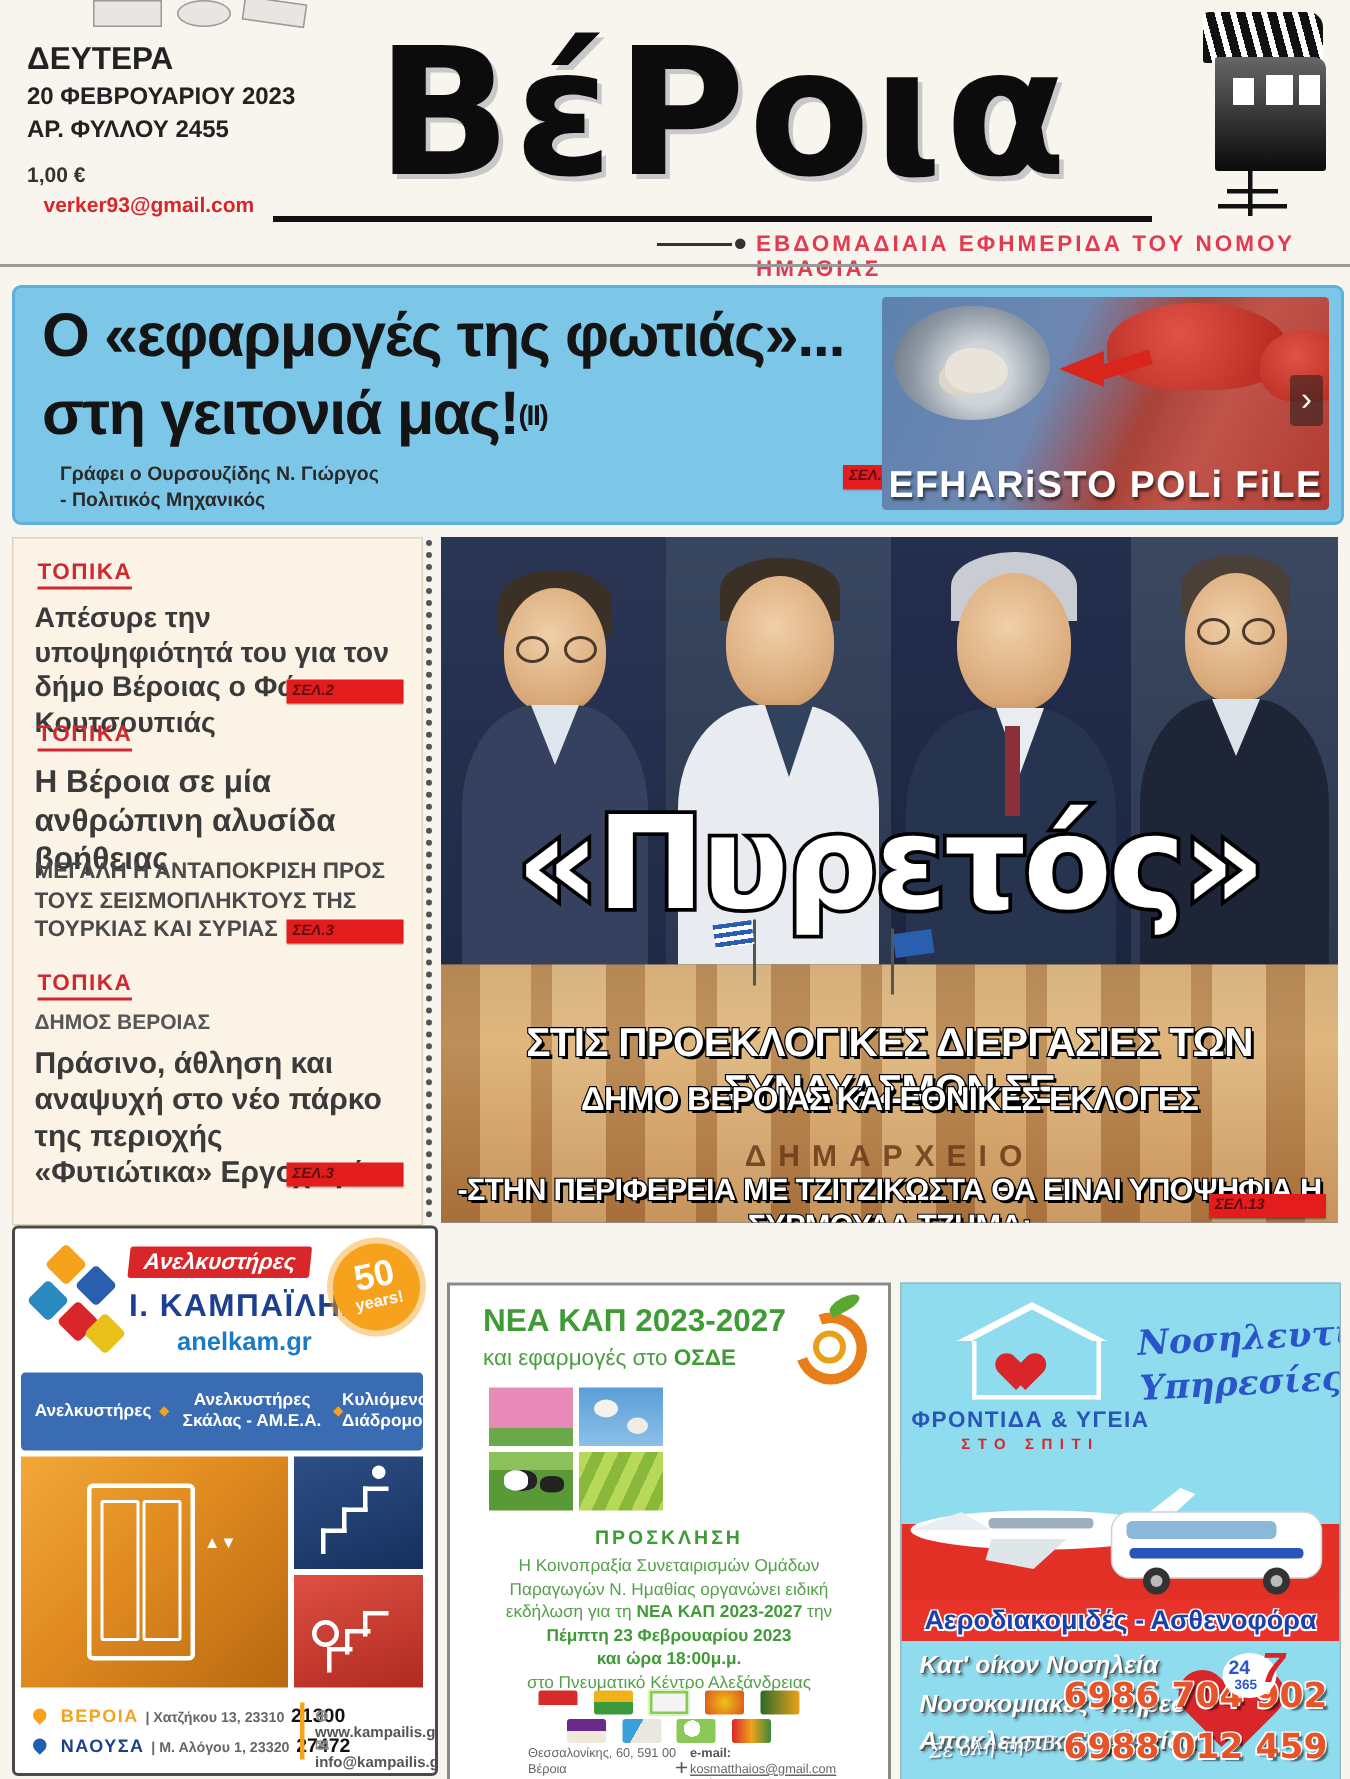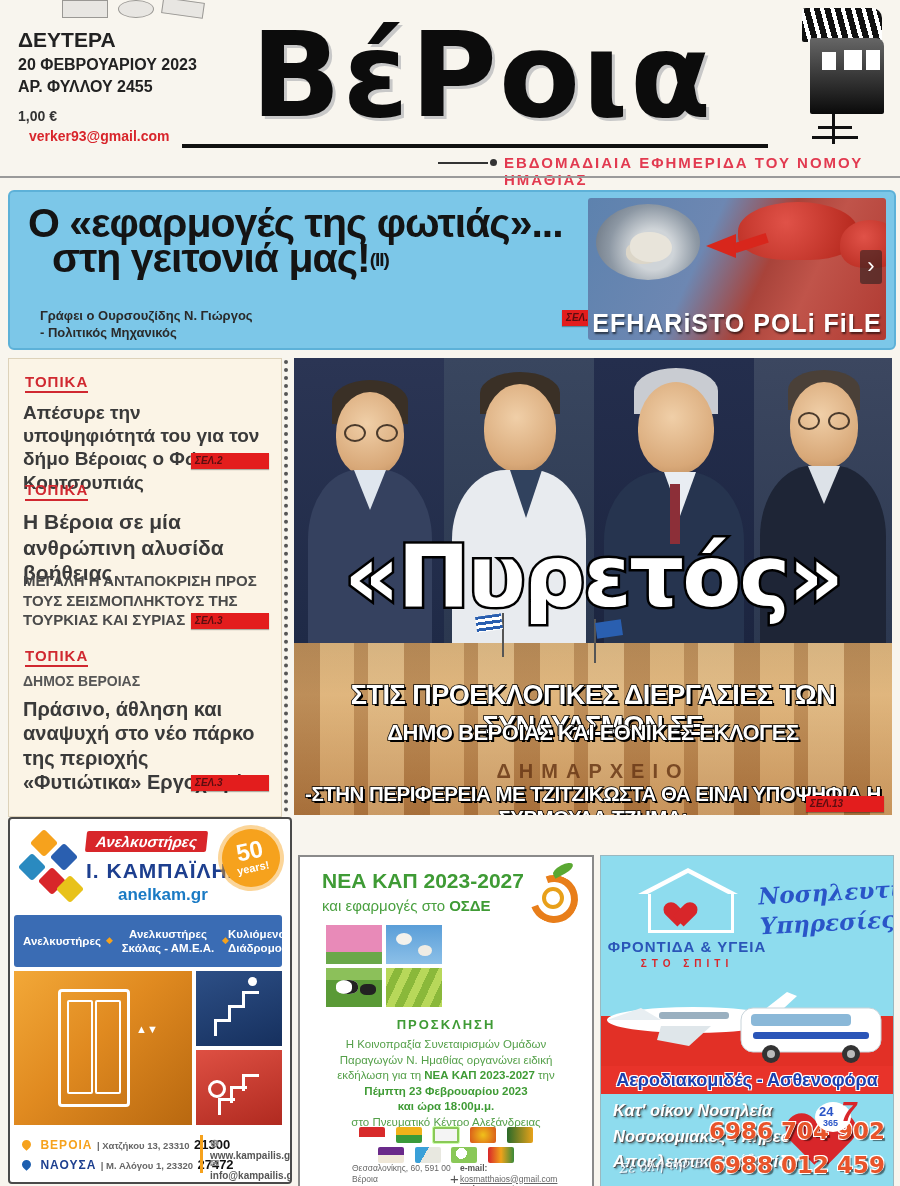--- a/index.html
+++ b/index.html
@@ -22,21 +22,21 @@
   .house-roof{position:absolute;left:14px;top:0;width:80px;height:34px;background:
     repeating-linear-gradient(75deg,#111 0 6px,#fff 6px 10px);border-radius:4px 10px 2px 2px;}
   .house-body{position:absolute;left:22px;top:30px;width:74px;height:76px;background:linear-gradient(180deg,#666,#0a0a0a);border-radius:2px 8px 2px 2px;}
   .house-win{position:absolute;background:#fff;border:2px solid #fff;}
   .house-leg{position:absolute;background:#111;}
   .hr-top{position:absolute;left:0;top:176px;width:900px;height:2px;background:#9a9a9a;}
 
   
   .banner{position:absolute;left:8px;top:190px;width:884px;height:156px;background:#7cc7e8;border:2px solid #5db1d8;border-radius:6px;}
   .banner-h1{position:absolute;left:18px;top:8px;font-size:41px;font-weight:bold;color:#141414;letter-spacing:-1px;}
-  .banner-h2{position:absolute;left:18px;top:43px;font-size:41px;font-weight:bold;color:#141414;letter-spacing:-1px;margin-left:24px;}
+  .banner-h2{position:absolute;left:18px;top:60px;font-size:41px;font-weight:bold;color:#141414;letter-spacing:-1px;}
   .banner-h2 .suffix{font-size:19px;font-weight:bold;vertical-align:6px;}
   .banner-by{position:absolute;left:30px;top:116px;font-size:13px;font-weight:bold;color:#2a2a2a;line-height:1.3;}
   .pagebadge{background:#e31d1d;color:#5c0d10;font-size:10px;font-weight:bold;font-style:italic;padding:1px 4px;width:70px;height:14px;line-height:14px;box-shadow:0 1px 1px rgba(0,0,0,.3);}
   .banner-photo{position:absolute;left:578px;top:6px;width:298px;height:142px;overflow:hidden;border-radius:3px;
     background:linear-gradient(115deg,#5d82ae 0%,#74119%,#6d87b2 38%,#a8433a 58%,#c0544a 72%,#b03a32 100%);
     background:linear-gradient(115deg,#5d82ae 0%,#6d87b2 38%,#a8433a 58%,#c0544a 72%,#b03a32 100%);}
   .cap{position:absolute;border-radius:50% 50% 40% 40%;background:radial-gradient(circle at 40% 35%,#e05248,#b02318);}
   .dog-inset{position:absolute;left:8px;top:6px;width:104px;height:76px;border-radius:50%;
     background:radial-gradient(circle at 55% 60%,#cfd4d8 0 28%,#8d98a4 60%,#5f6a78 100%);overflow:hidden;}
   .dog-blob{position:absolute;left:34px;top:28px;width:42px;height:30px;border-radius:45% 55% 50% 50%;background:#e8e4da;box-shadow:-8px 6px 0 -4px #dcd6c8;}

